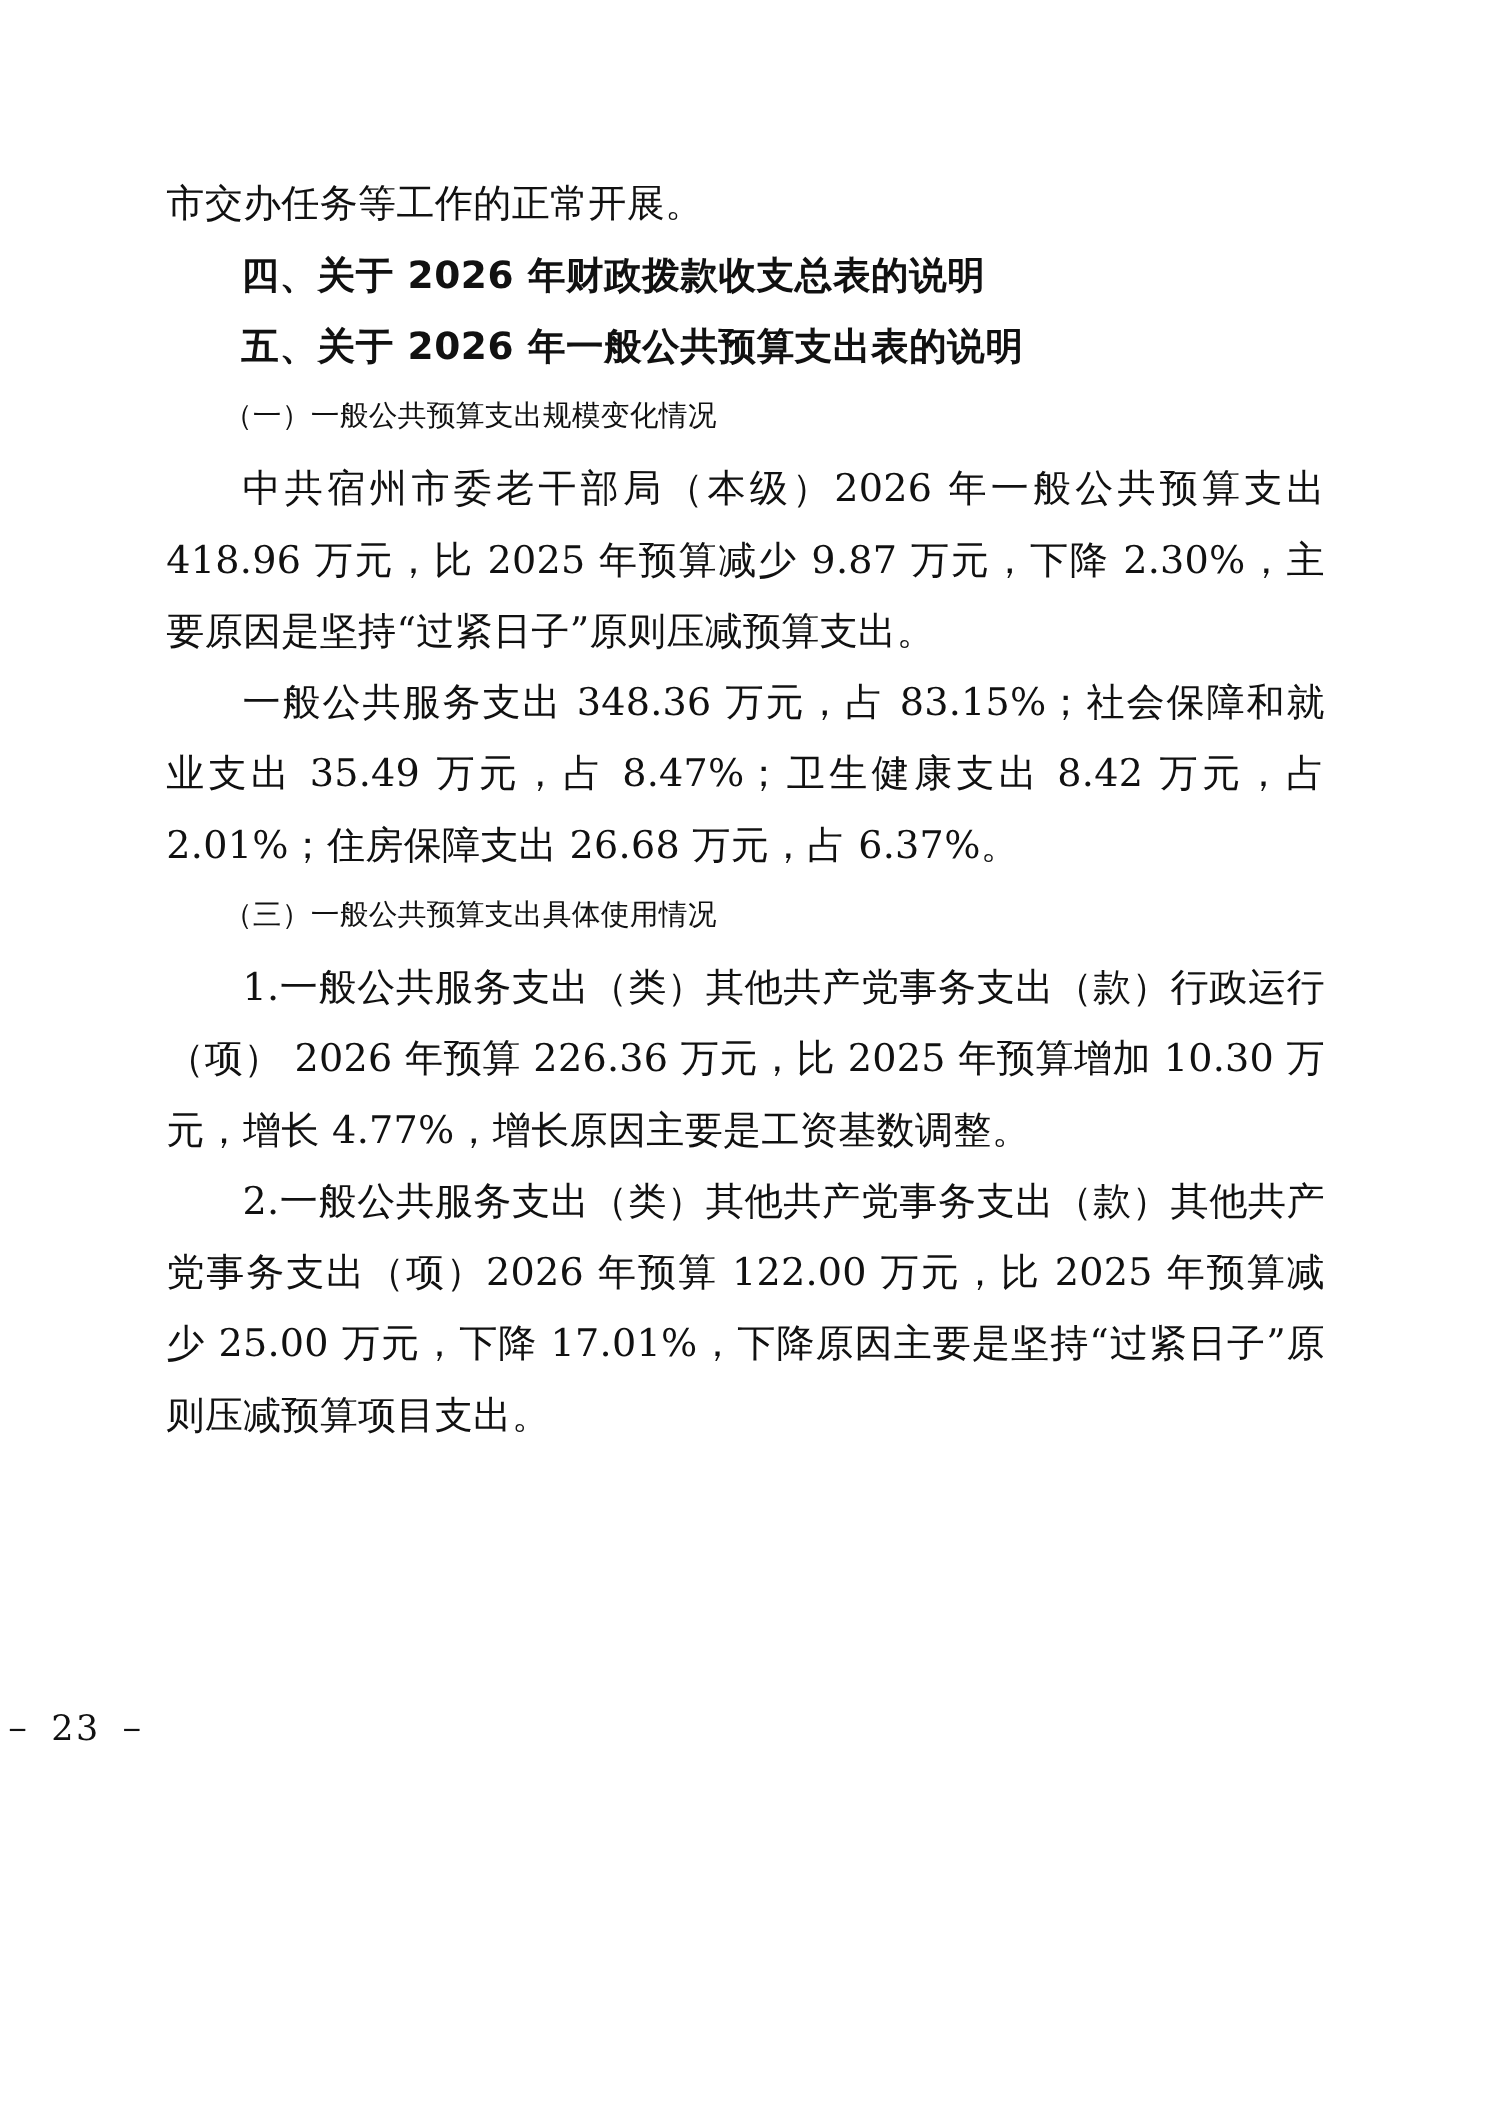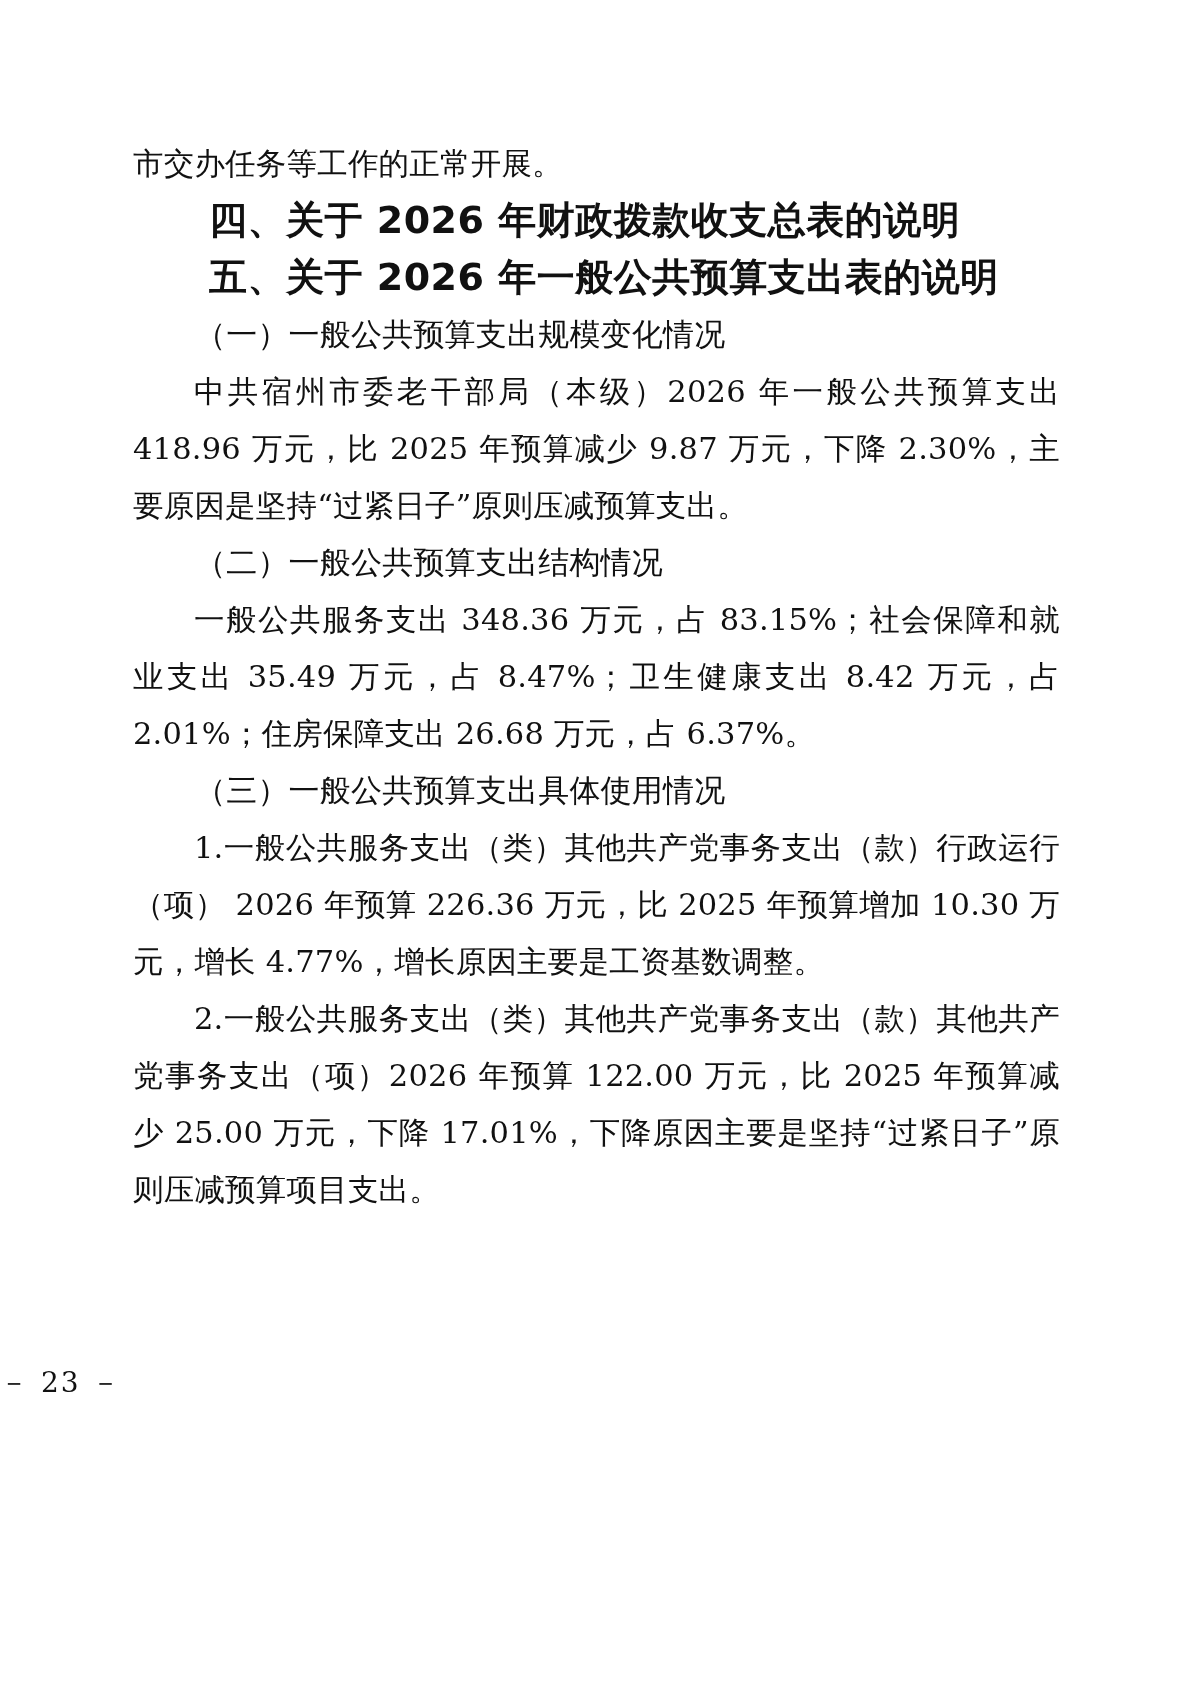--- a/index.html
+++ b/index.html
@@ -37,27 +37,27 @@
   .para {
     text-indent: 2em;
   }
   .noindent {
     text-indent: 0;
   }
   .heading {
     text-indent: 2em;
     font-weight: bold;
     font-family: "DejaVu Sans", "Liberation Sans", sans-serif;
-    font-size: 38px;
+    font-size: 30px;
     letter-spacing: 0.5px;
   }
   .subheading {
     text-indent: 2em;
-    font-family: Liberation Serif, serif;
-    font-size: 31px;
+    font-family: Liberation Mono, monospace;
+    font-size: 23px;
   }
   .page-number {
     position: absolute;
     left: 0;
     right: 130px;
     bottom: 62px;
     text-align: left;
     font-size: 28px;
     font-family: "DejaVu Serif", "Liberation Serif", serif;
     letter-spacing: 2px;
@@ -73,21 +73,20 @@
 
     <p class="heading">四、关于 2026 年财政拨款收支总表的说明</p>
 
 
     <p class="heading">五、关于 2026 年一般公共预算支出表的说明</p>
 
     <p class="subheading">（一）一般公共预算支出规模变化情况</p>
 
     <p class="para">中共宿州市委老干部局（本级）2026 年一般公共预算支出 418.96 万元，比 2025 年预算减少 9.87 万元，下降 2.30%，主要原因是坚持“过紧日子”原则压减预算支出。</p>
 
-    <p class="subheading">（二）一般公共预算支出结构情况</p>
 
     <p class="para">一般公共服务支出 348.36 万元，占 83.15%；社会保障和就业支出 35.49 万元，占 8.47%；卫生健康支出 8.42 万元，占 2.01%；住房保障支出 26.68 万元，占 6.37%。</p>
 
     <p class="subheading">（三）一般公共预算支出具体使用情况</p>
 
     <p class="para">1.一般公共服务支出（类）其他共产党事务支出（款）行政运行（项） 2026 年预算 226.36 万元，比 2025 年预算增加 10.30 万元，增长 4.77%，增长原因主要是工资基数调整。</p>
 
     <p class="para">2.一般公共服务支出（类）其他共产党事务支出（款）其他共产党事务支出（项）2026 年预算 122.00 万元，比 2025 年预算减少 25.00 万元，下降 17.01%，下降原因主要是坚持“过紧日子”原则压减预算项目支出。</p>
 
   </div>

